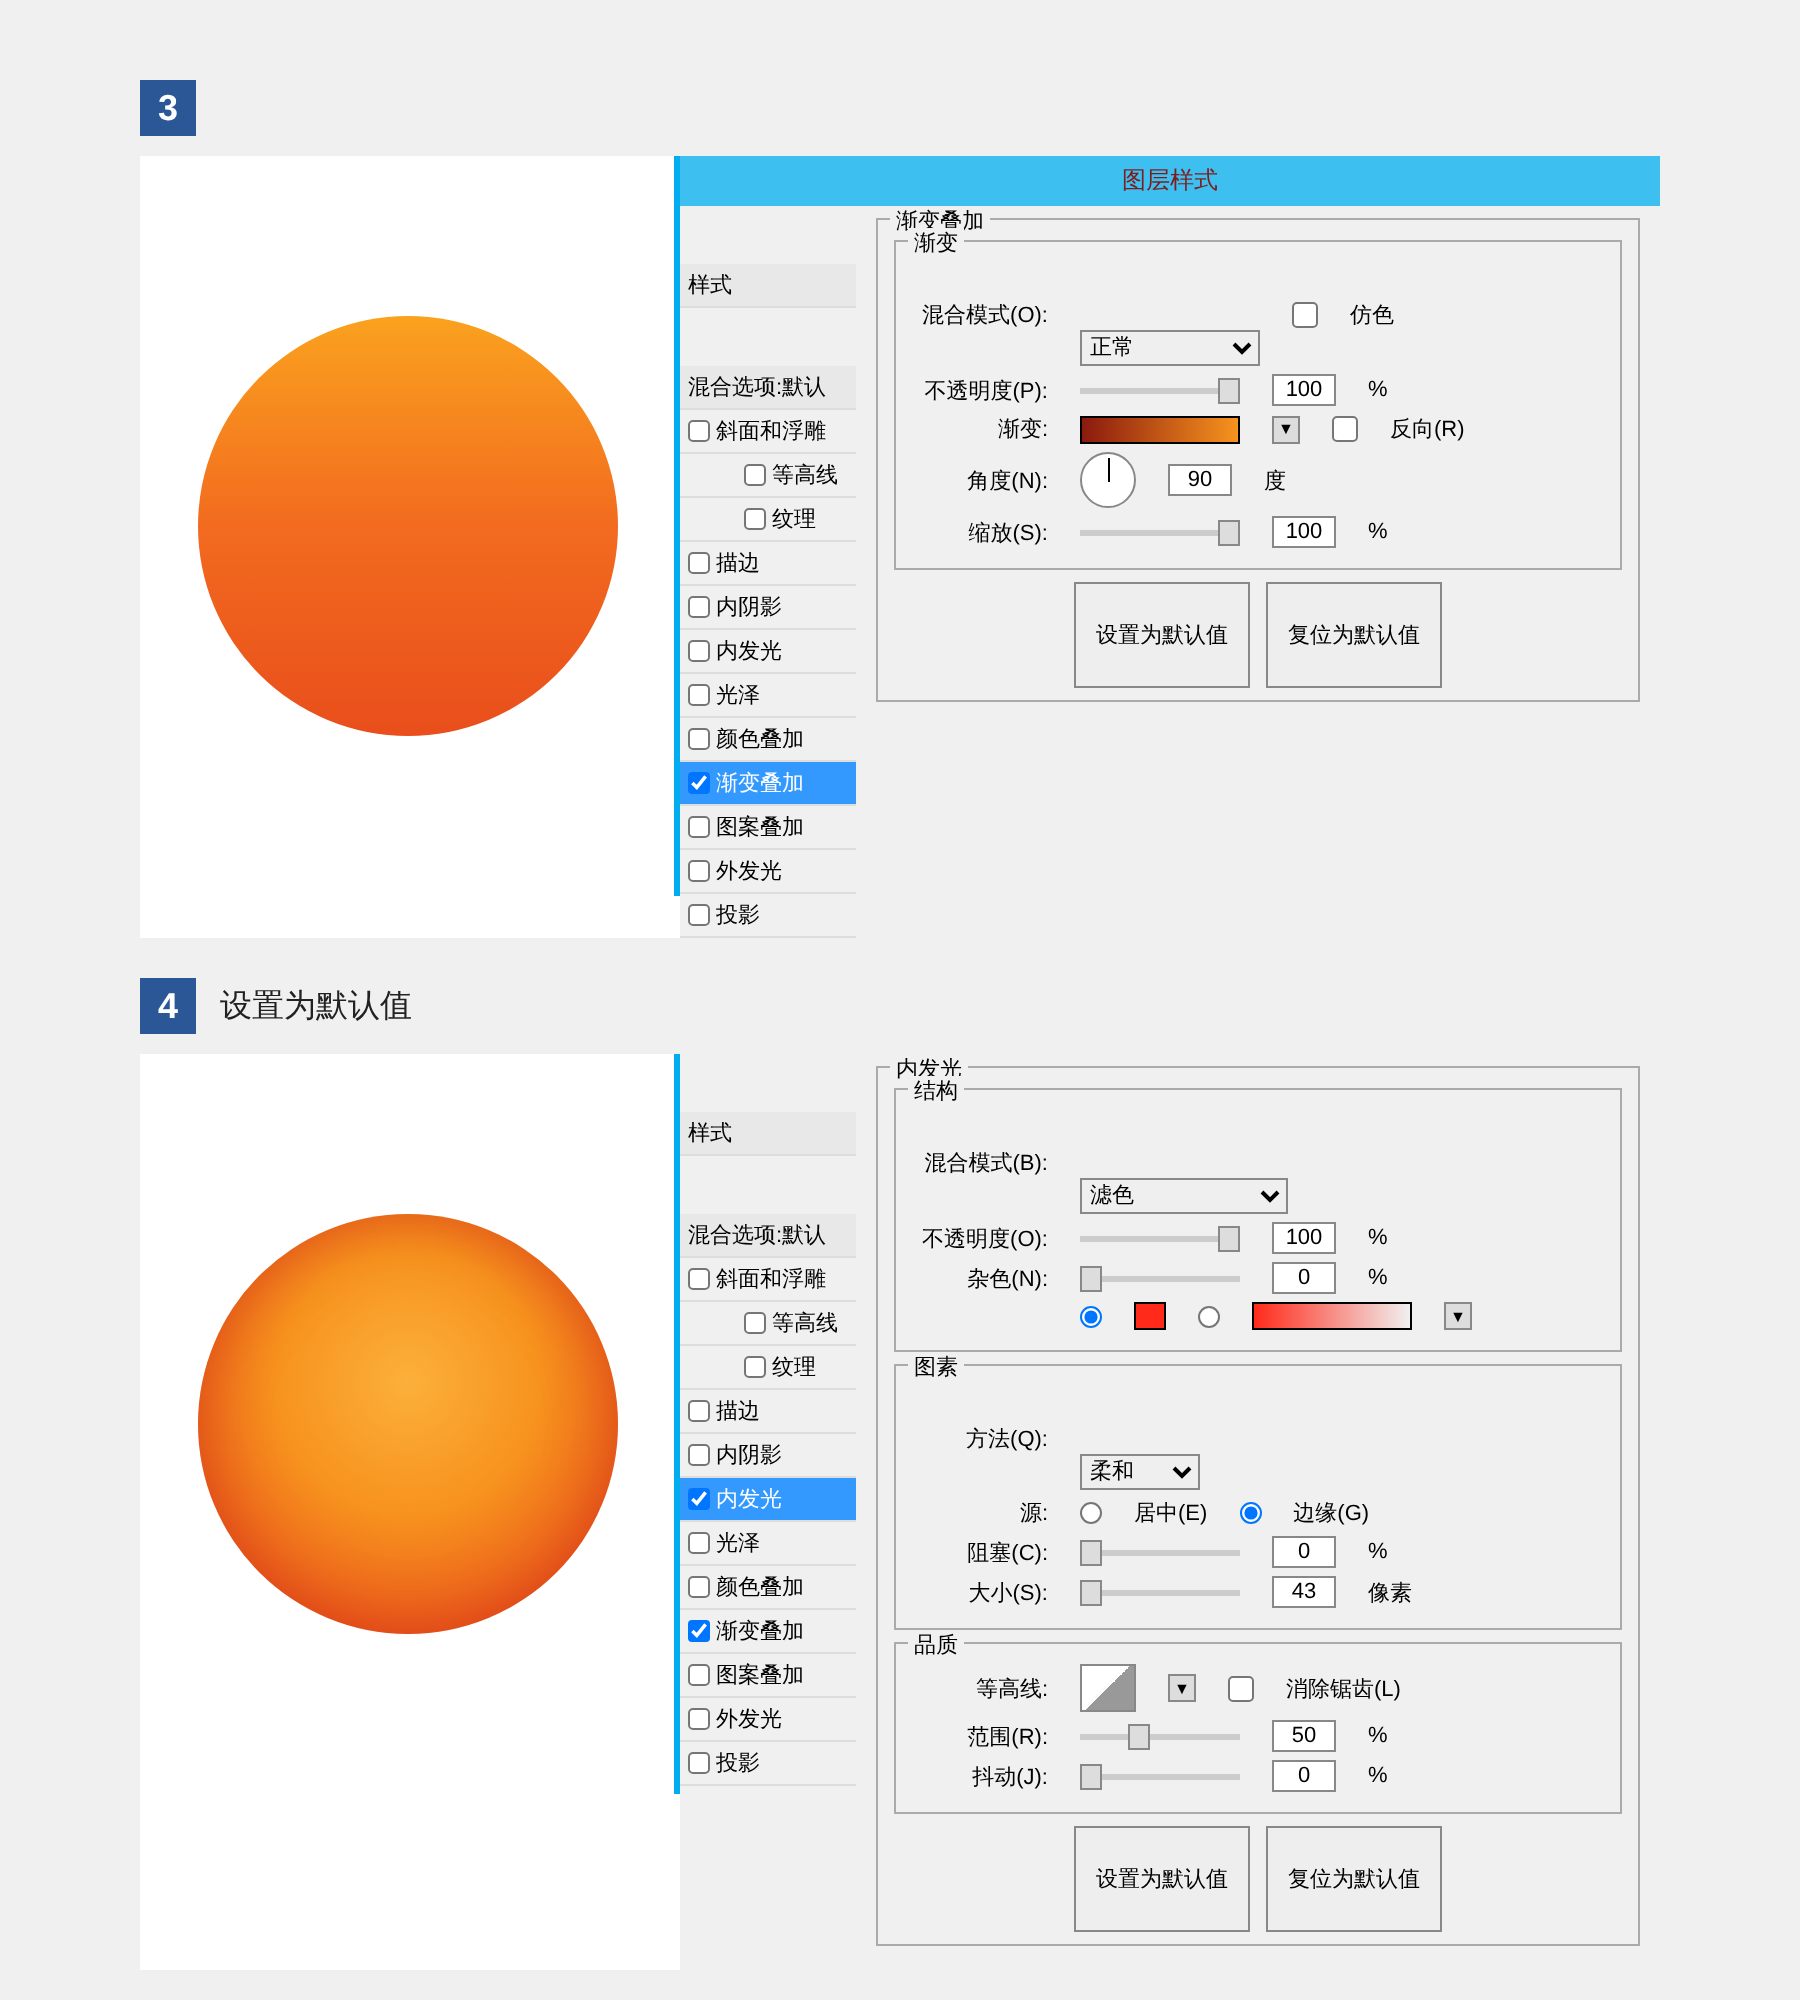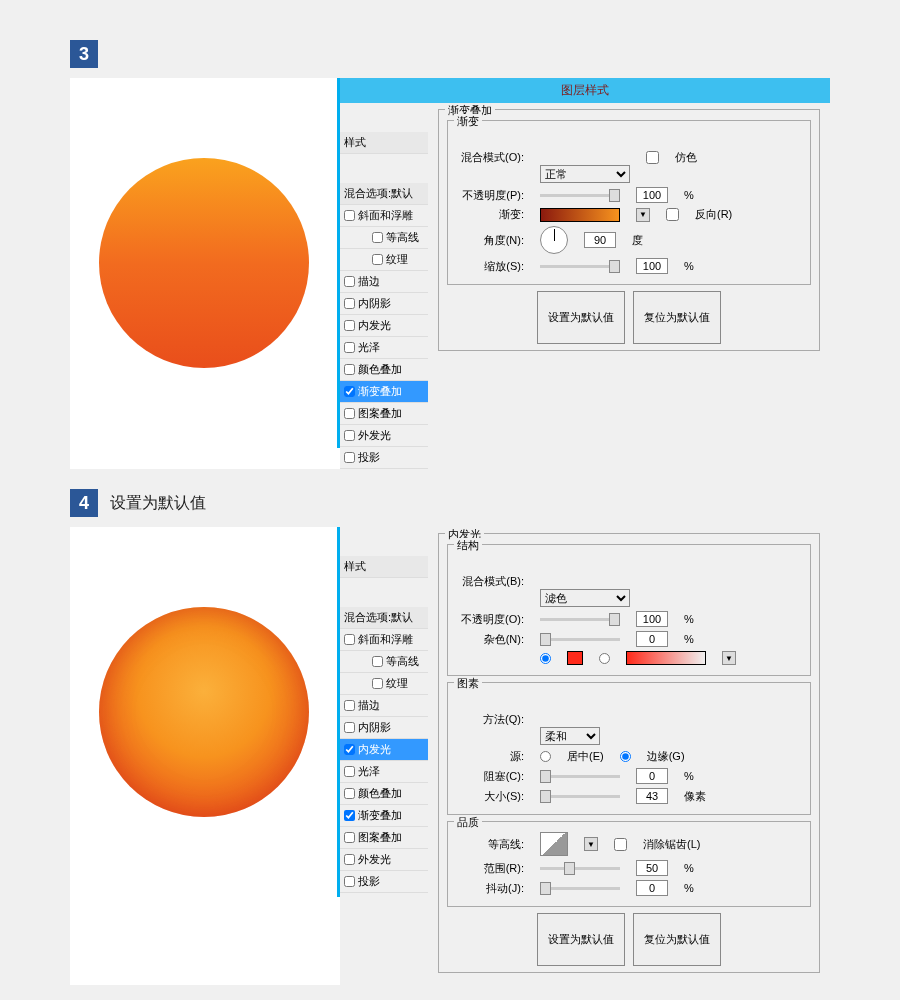--- a/index.html
+++ b/index.html
@@ -221,21 +221,21 @@
               <span>投影</span>
             </div>
         </div>
         <div class="settings-col">
           <div class="fieldset">
             <span class="fieldset-label">内发光</span>
             <div class="fieldset" style="margin-top:4px">
               <span class="fieldset-label">结构</span>
               <div class="row">
                 <span class="lbl">混合模式(B):</span>
-                <select style="width:90px"><option>滤色</option></select>
+                <select style="width:104px"><option>滤色</option></select>
               </div>
               <div class="row">
                 <span class="lbl">不透明度(O):</span>
                 <div class="slider"></div>
                 <input class="numbox" value="100" style="">
                 <span>%</span>
               </div>
               <div class="row">
                 <span class="lbl">杂色(N):</span>
                 <div class="slider left"></div>

